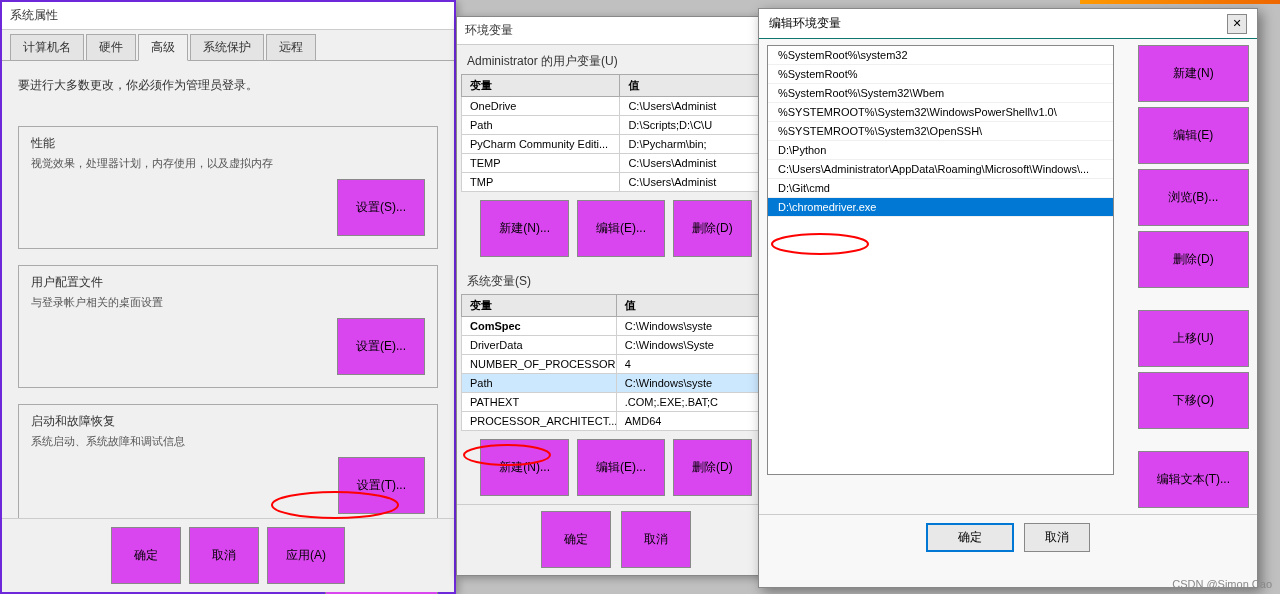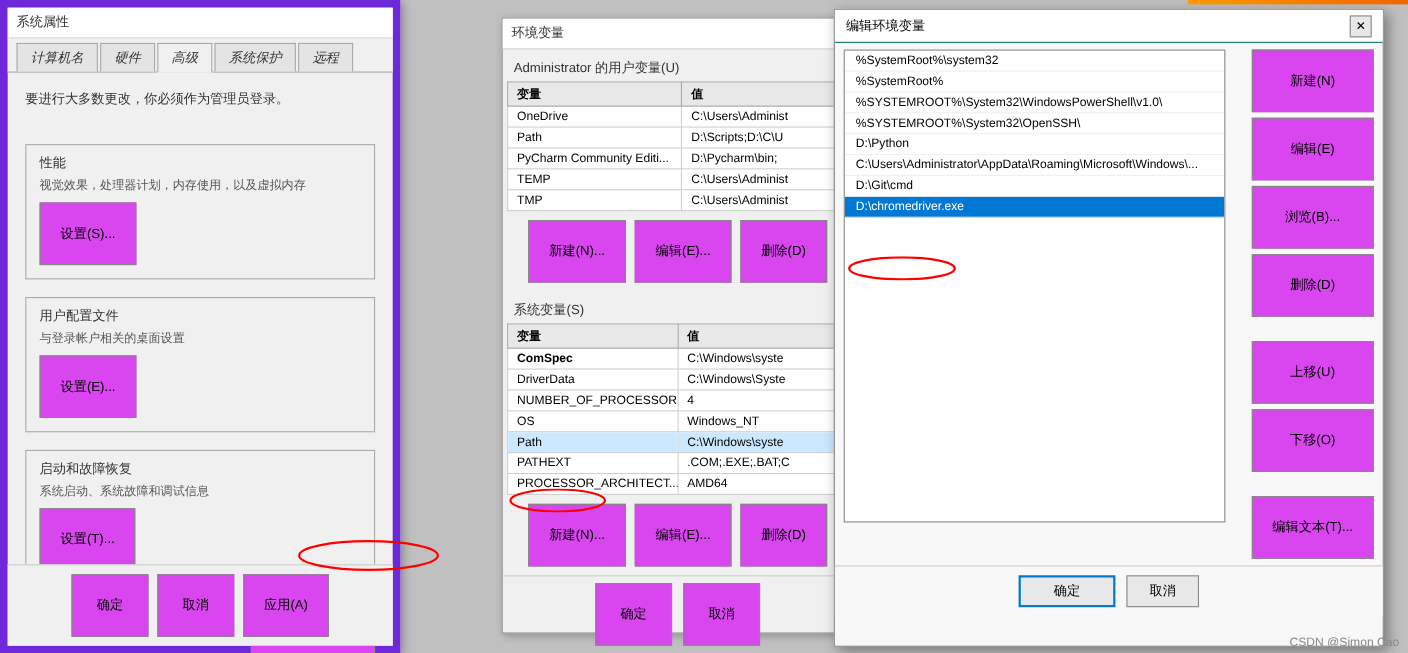--- a/index.html
+++ b/index.html
@@ -10,24 +10,24 @@
       width: 1280px;
       height: 594px;
       overflow: hidden;
       position: relative;
     }
 
     
     .sys-props-window {
       position: absolute;
       top: 0; left: 0;
-      width: 364px;
+      width: 456px;
       height: 594px;
       background: #f0f0f0;
-      border: 7px solid #6d28d9;
+      border: 2px solid #6d28d9;
       box-shadow: 2px 2px 8px rgba(0,0,0,0.3);
     }
     .window-titlebar {
       background: #fff;
       padding: 6px 8px;
       border-bottom: 1px solid #ccc;
       display: flex;
       align-items: center;
       justify-content: space-between;
       height: 28px;
@@ -44,21 +44,20 @@
       gap: 2px;
     }
     .tab {
       padding: 4px 12px;
       border: 1px solid #aaa;
       border-bottom: none;
       background: #e4e4e4;
       cursor: pointer;
       font-size: 12px;
       color: #333;
-      font-style: italic;
     }
     .tab.active {
       background: #f0f0f0;
       border-bottom: 1px solid #f0f0f0;
       margin-bottom: -1px;
       z-index: 1;
     }
     .sys-content {
       padding: 12px 16px;
     }
@@ -79,21 +78,21 @@
       color: #333;
       margin-bottom: 4px;
     }
     .section-desc {
       font-size: 11px;
       color: #555;
       margin-bottom: 8px;
     }
     .btn-right {
       display: flex;
-      justify-content: flex-start;
+      justify-content: flex-end;
     }
     .win-btn {
       padding: 19px 18px;
       font-size: 12px;
       background: #d946ef;
       border: 1px solid #888;
       cursor: pointer;
       min-width: 70px;
       text-align: center;
     }
@@ -352,24 +351,20 @@
           <td>C:\Windows\syste</td>
         </tr>
         <tr>
           <td style="position:relative;">DriverData</td>
           <td>C:\Windows\Syste</td>
         </tr>
         <tr>
           <td style="position:relative;">NUMBER_OF_PROCESSORS</td>
           <td>4</td>
         </tr>
-        <tr>
-          <td style="position:relative;">OS</td>
-          <td>Windows_NT</td>
-        </tr>
         <tr style="background: rgb(204, 232, 255); position: relative;">
           <td style="position:relative;">Path</td>
           <td>C:\Windows\syste</td>
         </tr>
         <tr>
           <td style="position:relative;">PATHEXT</td>
           <td>.COM;.EXE;.BAT;C</td>
         </tr>
         <tr>
           <td style="position:relative;">PROCESSOR_ARCHITECT...</td>
@@ -394,20 +389,21 @@
   <div class="edit-titlebar">
     <span class="edit-title">编辑环境变量</span>
     <div class="close-btn">✕</div>
   </div>
 
   <div style="display:flex;margin:6px 8px 6px 8px;gap:16px;">
     <div style="flex:1;border:1px solid #888;background:white;height:430px;overflow-y:auto;">
       <div id="edit-entries-list">
           <div class="edit-list-item">%SystemRoot%\system32</div>
           <div class="edit-list-item">%SystemRoot%</div>
+          <div class="edit-list-item">%SystemRoot%\System32\Wbem</div>
           <div class="edit-list-item">%SYSTEMROOT%\System32\WindowsPowerShell\v1.0\</div>
           <div class="edit-list-item">%SYSTEMROOT%\System32\OpenSSH\</div>
           <div class="edit-list-item">D:\Python</div>
           <div class="edit-list-item">C:\Users\Administrator\AppData\Roaming\Microsoft\Windows\...</div>
           <div class="edit-list-item">D:\Git\cmd</div>
           <div class="edit-list-item selected">D:\chromedriver.exe</div>
         </div>
     </div>
     <div style="display:flex;flex-direction:column;gap:5px;padding-left:8px;">
       <button class="win-btn" style="min-width:90px;">新建(N)</button>

